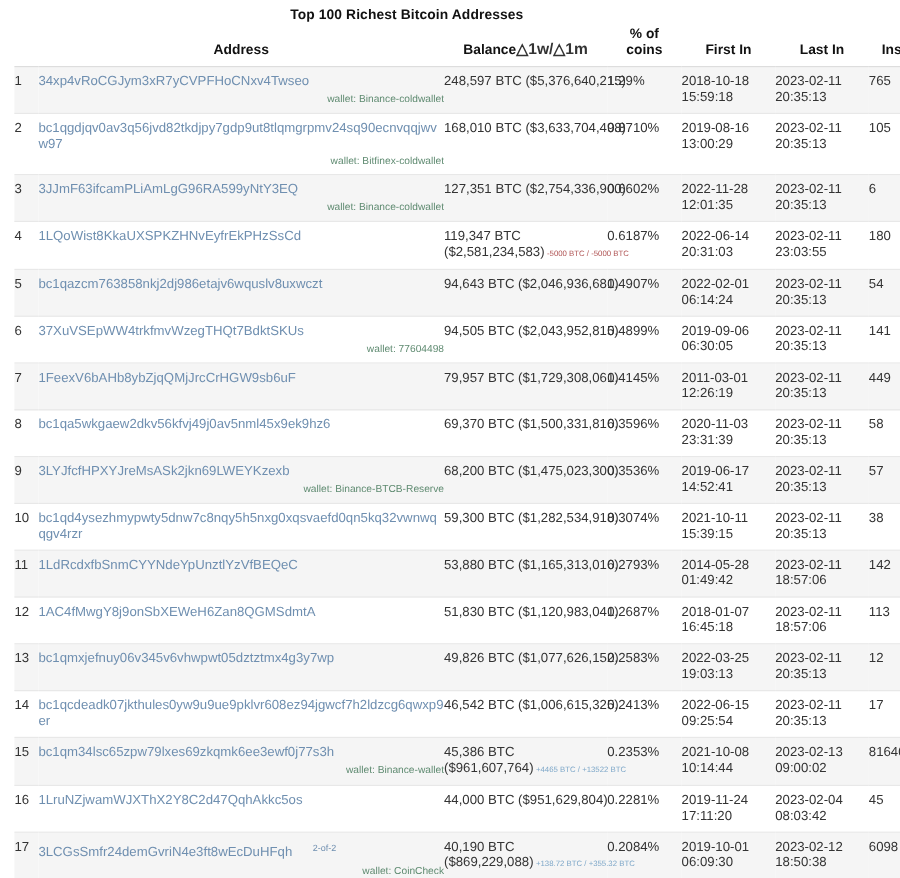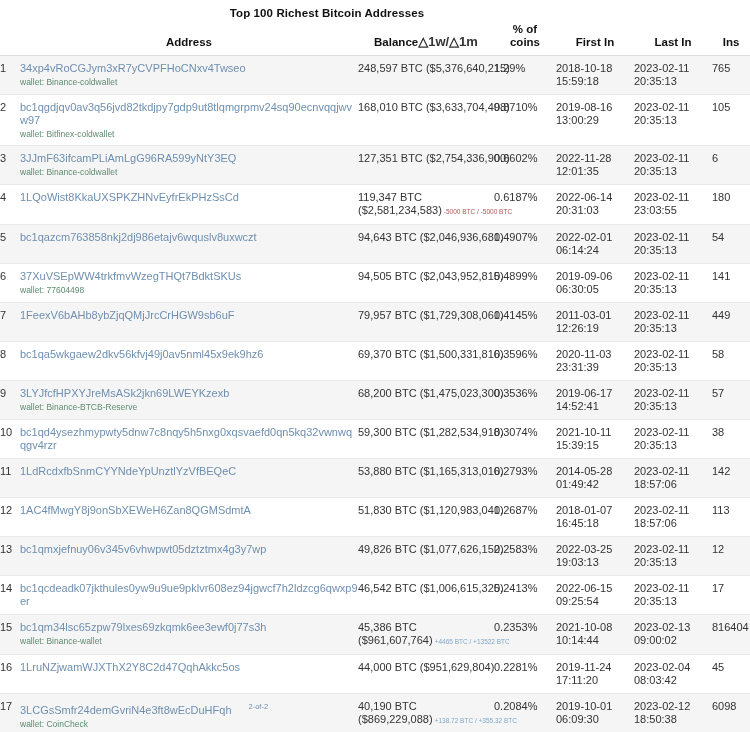--- a/index.html
+++ b/index.html
@@ -12,20 +12,21 @@
     height: 732px;
     font-family: "Liberation Sans", sans-serif;
     color: #222222;
     overflow: hidden;
   }
   .page {
     width: 654px;
     height: 732px;
     position: relative;
     background: #ffffff;
+    padding-left: 12px;
   }
   .page-title {
     text-align: center;
     font-size: 11.5px;
     font-weight: bold;
     color: #111111;
     padding-top: 7px;
     padding-bottom: 4px;
     letter-spacing: 0.1px;
   }
@@ -95,20 +96,21 @@
     vertical-align: super;
     margin-left: 17px;
     white-space: nowrap;
   }
   .wallet {
     display: block;
     font-size: 8.5px;
     color: #5e8a70;
     margin-top: 2px;
     line-height: 10px;
+    text-align: right;
   }
   td.bal .btc {
     display: block;
     white-space: nowrap;
   }
   td.bal .usd-wrap {
     display: block;
     white-space: nowrap;
   }
   td.bal.one-line .btc,

